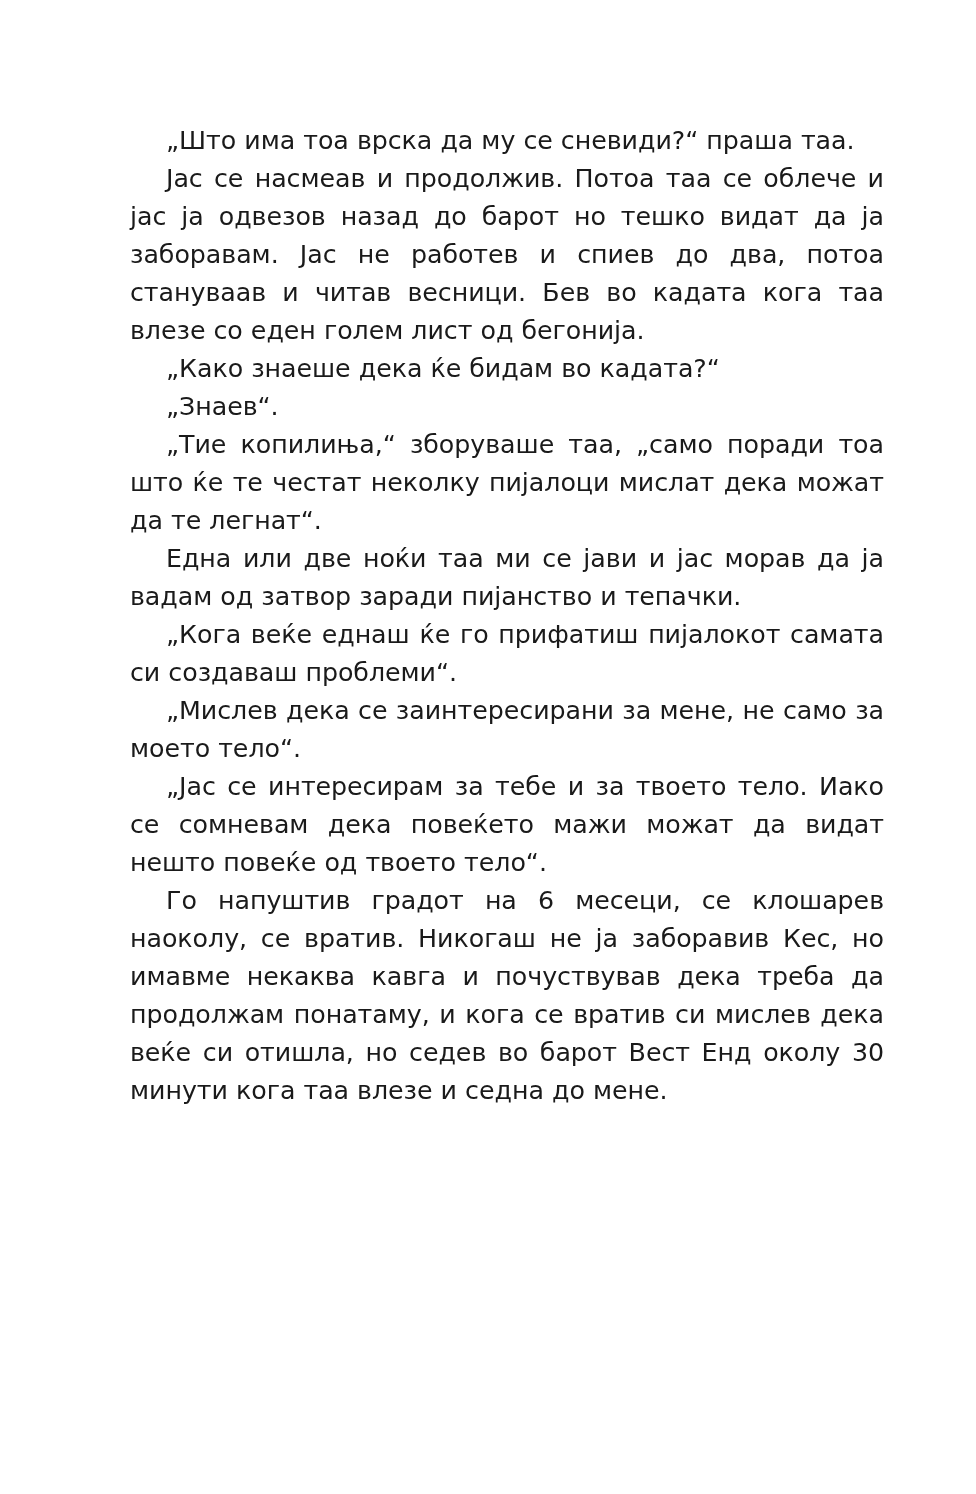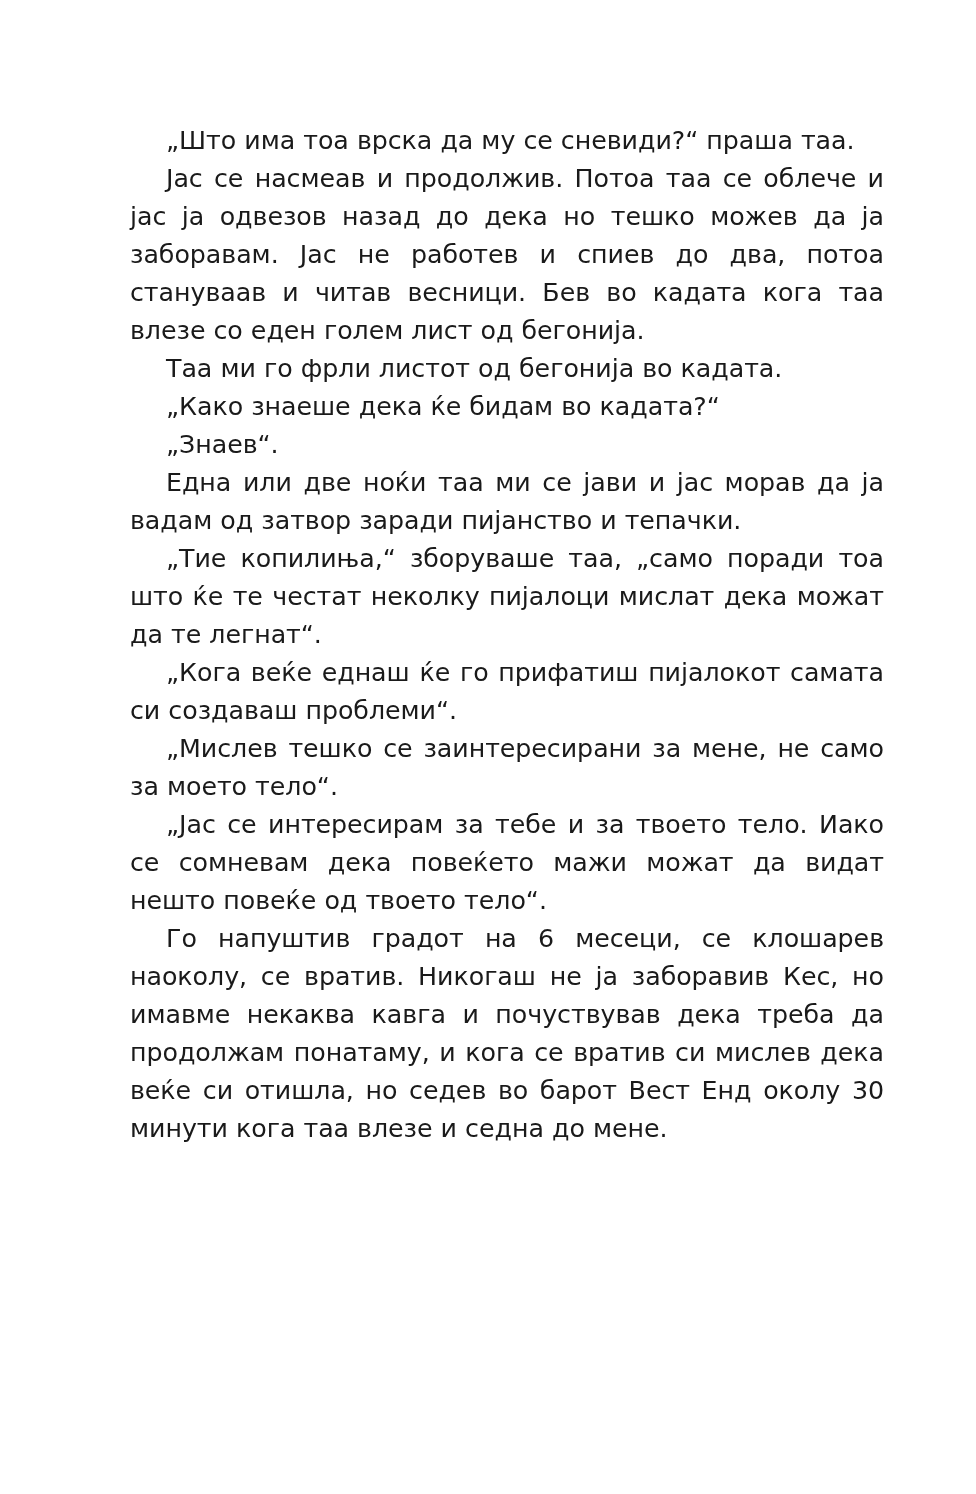--- a/index.html
+++ b/index.html
@@ -53,27 +53,26 @@
     text-align: right;
   }
 </style>
 </head>
 <body>
 
 <div class="page">
 
   <div class="text-column">
     <p class="para">„Што има тоа врска да му се сневиди?“ праша таа.</p>
-    <p class="para">Јас се насмеав и продолжив. Потоа таа се облече и јас ја одвезов назад до дека но тешко можев да ја заборавам. Јас не работев и спиев до два, потоа стануваав и читав весници. Бев во кадата кога таа влезе со еден голем лист од бегонија.</p>
-    <p class="para">Таа ми го фрли листот од бегонија во кадата.</p>
+    <p class="para">Јас се насмеав и продолжив. Потоа таа се облече и јас ја одвезов назад до барот но тешко видат да ја заборавам. Јас не работев и спиев до два, потоа стануваав и читав весници. Бев во кадата кога таа влезе со еден голем лист од бегонија.</p>
     <p class="para">„Како знаеше дека ќе бидам во кадата?“</p>
     <p class="para">„Знаев“.</p>
+    <p class="para">„Тие копилиња,“ зборуваше таа, „само поради тоа што ќе те честат неколку пијалоци мислат дека можат да те легнат“.</p>
     <p class="para">Една или две ноќи таа ми се јави и јас морав да ја вадам од затвор заради пијанство и тепачки.</p>
-    <p class="para">„Тие копилиња,“ зборуваше таа, „само поради тоа што ќе те честат неколку пијалоци мислат дека можат да те легнат“.</p>
     <p class="para">„Кога веќе еднаш ќе го прифатиш пијалокот самата си создаваш проблеми“.</p>
-    <p class="para">„Мислев тешко се заинтересирани за мене, не само за моето тело“.</p>
+    <p class="para">„Мислев дека се заинтересирани за мене, не само за моето тело“.</p>
     <p class="para">„Јас се интересирам за тебе и за твоето тело. Иако се сомневам дека повеќето мажи можат да видат нешто повеќе од твоето тело“.</p>
     <p class="para">Го напуштив градот на 6 месеци, се клошарев наоколу, се вратив. Никогаш не ја заборавив Кес, но имавме некаква кавга и почуствував дека треба да продолжам понатаму, и кога се вратив си мислев дека веќе си отишла, но седев во барот Вест Енд околу 30 минути кога таа влезе и седна до мене.</p>
   </div>
 
   <div class="page-number">11</div>
 
 </div>
 
 </body></html>

